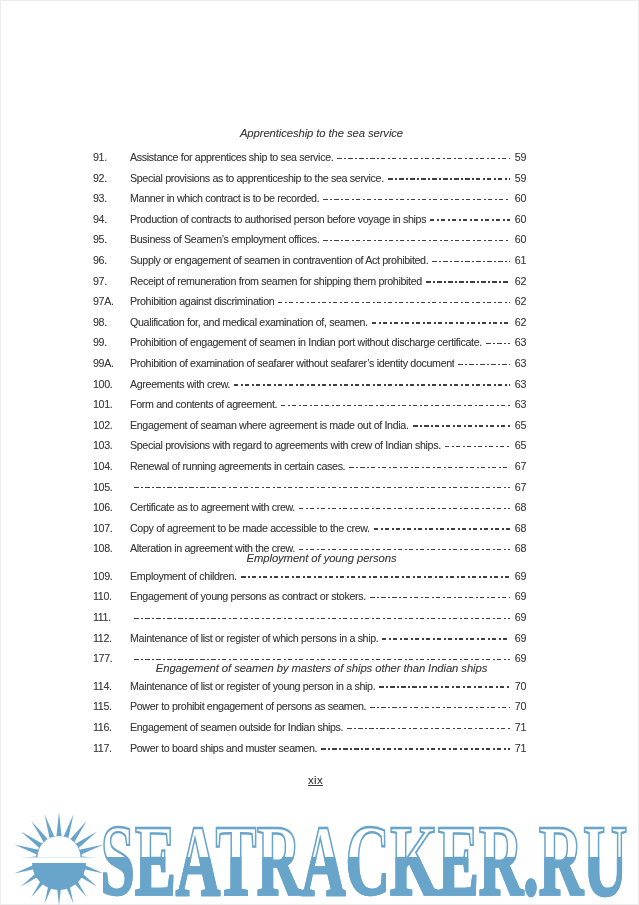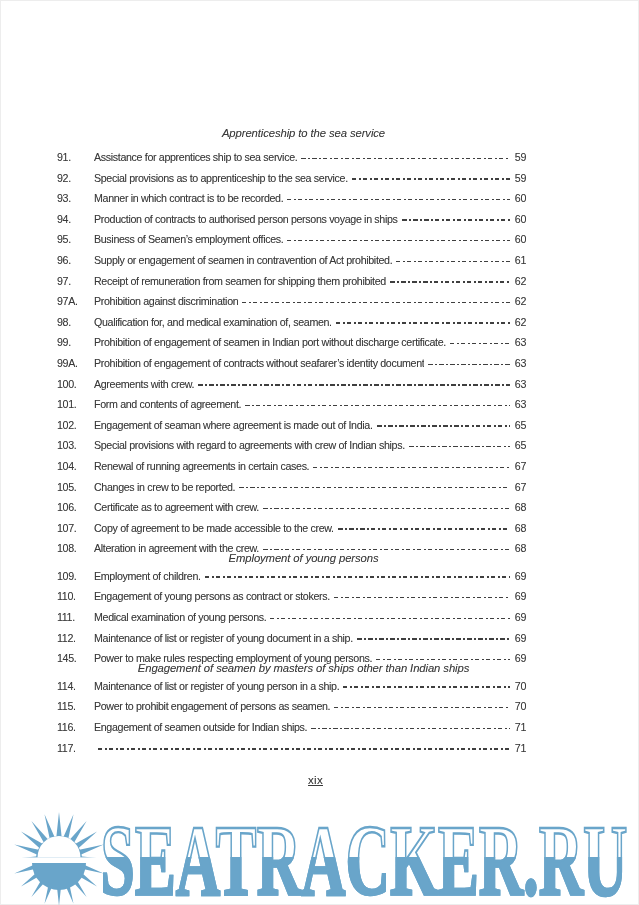--- a/index.html
+++ b/index.html
@@ -5,21 +5,21 @@
   html,body { margin:0; padding:0; }
   body {
     width:639px; height:905px; position:relative; overflow:hidden;
     background:#ffffff; font-family:"Liberation Sans", sans-serif;
   }
   .page {
     position:absolute; inset:0; background:#fff;
     border:1px solid #ededed; box-sizing:border-box;
   }
   .toc {
-    padding:125px 112px 0 56px; color:#3a3a3a;
+    padding:125px 112px 0 92px; color:#3a3a3a;
     text-shadow:0 0 0.5px rgba(58,58,58,0.35);
   }
   .sec-heading {
     font-style:italic; font-size:11.3px; line-height:15px; height:15px;
     text-align:center; margin:-8px -112px 0 -88px; letter-spacing:-0.1px;
   }
   .sec-heading.first { margin-top:0; margin-bottom:6px; }
   .row {
     display:flex; align-items:flex-end; height:20.6px; line-height:20.6px;
     font-size:10.7px; letter-spacing:-0.35px; white-space:nowrap;
@@ -62,21 +62,21 @@
     <span class="pg">59</span>
   </div>
       <div class="row">
     <span class="num">93.</span>
     <span class="title">Manner in which contract is to be recorded.</span>
     <span class="leader"></span>
     <span class="pg">60</span>
   </div>
       <div class="row">
     <span class="num">94.</span>
-    <span class="title">Production of contracts to authorised person persons voyage in ships</span>
+    <span class="title">Production of contracts to authorised person before voyage in ships</span>
     <span class="leader"></span>
     <span class="pg">60</span>
   </div>
       <div class="row">
     <span class="num">95.</span>
     <span class="title">Business of Seamen’s employment offices.</span>
     <span class="leader"></span>
     <span class="pg">60</span>
   </div>
       <div class="row">
@@ -104,21 +104,21 @@
     <span class="pg">62</span>
   </div>
       <div class="row">
     <span class="num">99.</span>
     <span class="title">Prohibition of engagement of seamen in Indian port without discharge certificate.</span>
     <span class="leader"></span>
     <span class="pg">63</span>
   </div>
       <div class="row">
     <span class="num">99A.</span>
-    <span class="title">Prohibition of engagement of contracts without seafarer’s identity document</span>
+    <span class="title">Prohibition of examination of seafarer without seafarer’s identity document</span>
     <span class="leader"></span>
     <span class="pg">63</span>
   </div>
       <div class="row">
     <span class="num">100.</span>
     <span class="title">Agreements with crew.</span>
     <span class="leader"></span>
     <span class="pg">63</span>
   </div>
       <div class="row">
@@ -140,21 +140,20 @@
     <span class="pg">65</span>
   </div>
       <div class="row">
     <span class="num">104.</span>
     <span class="title">Renewal of running agreements in certain cases.</span>
     <span class="leader"></span>
     <span class="pg">67</span>
   </div>
       <div class="row">
     <span class="num">105.</span>
-    <span class="title">Changes in crew to be reported.</span>
     <span class="leader"></span>
     <span class="pg">67</span>
   </div>
       <div class="row">
     <span class="num">106.</span>
     <span class="title">Certificate as to agreement with crew.</span>
     <span class="leader"></span>
     <span class="pg">68</span>
   </div>
       <div class="row">
@@ -177,33 +176,31 @@
     <span class="pg">69</span>
   </div>
       <div class="row">
     <span class="num">110.</span>
     <span class="title">Engagement of young persons as contract or stokers.</span>
     <span class="leader"></span>
     <span class="pg">69</span>
   </div>
       <div class="row">
     <span class="num">111.</span>
-    <span class="title">Medical examination of young persons.</span>
     <span class="leader"></span>
     <span class="pg">69</span>
   </div>
       <div class="row">
     <span class="num">112.</span>
-    <span class="title">Maintenance of list or register of young document in a ship.</span>
-    <span class="leader"></span>
-    <span class="pg">69</span>
-  </div>
-      <div class="row">
-    <span class="num">145.</span>
-    <span class="title">Power to make rules respecting employment of young persons.</span>
+    <span class="title">Maintenance of list or register of which persons in a ship.</span>
+    <span class="leader"></span>
+    <span class="pg">69</span>
+  </div>
+      <div class="row">
+    <span class="num">177.</span>
     <span class="leader"></span>
     <span class="pg">69</span>
   </div>
       <div class="sec-heading">Engagement of seamen by masters of ships other than Indian ships</div>
       <div class="row">
     <span class="num">114.</span>
     <span class="title">Maintenance of list or register of young person in a ship.</span>
     <span class="leader"></span>
     <span class="pg">70</span>
   </div>
@@ -214,20 +211,21 @@
     <span class="pg">70</span>
   </div>
       <div class="row">
     <span class="num">116.</span>
     <span class="title">Engagement of seamen outside for Indian ships.</span>
     <span class="leader"></span>
     <span class="pg">71</span>
   </div>
       <div class="row">
     <span class="num">117.</span>
+    <span class="title">Power to board ships and muster seamen.</span>
     <span class="leader"></span>
     <span class="pg">71</span>
   </div>
     </div>
 
   <div class="footer">xix</div>
 
   <svg class="watermark" width="639" height="120" viewBox="0 785 639 120">
     <g>
       <path id="sun-rays" class="wm-f" d="M58.0,811.0 L61.0,839.2 L72.5,813.3 L66.6,841.1 L85.6,820.0 L71.4,844.6 L96.0,830.4 L74.9,849.4 L102.7,843.5 L76.8,855.0 L105.0,858.0 L76.8,861.0 L102.7,872.5 L74.9,866.6 L96.0,885.6 L71.4,871.4 L85.6,896.0 L66.6,874.9 L72.5,902.7 L61.0,876.8 L58.0,905.0 L55.0,876.8 L43.5,902.7 L49.4,874.9 L30.4,896.0 L44.6,871.4 L20.0,885.6 L41.1,866.6 L13.3,872.5 L39.2,861.0 L11.0,858.0 L39.2,855.0 L13.3,843.5 L41.1,849.4 L20.0,830.4 L44.6,844.6 L30.4,820.0 L49.4,841.1 L43.5,813.3 L55.0,839.2 Z" fill="#69a5ca"></path>

